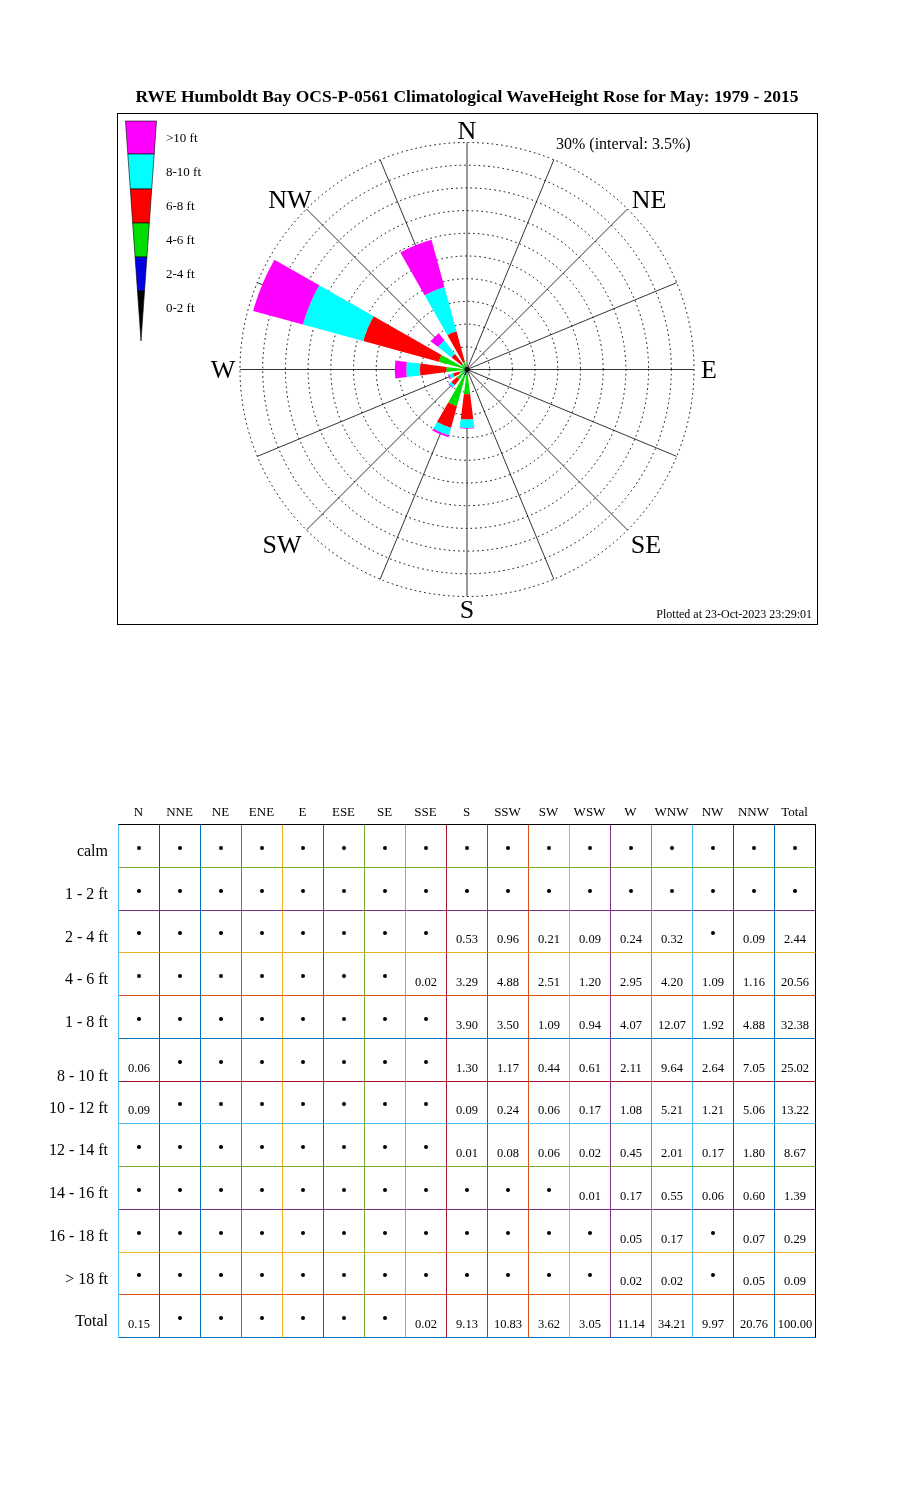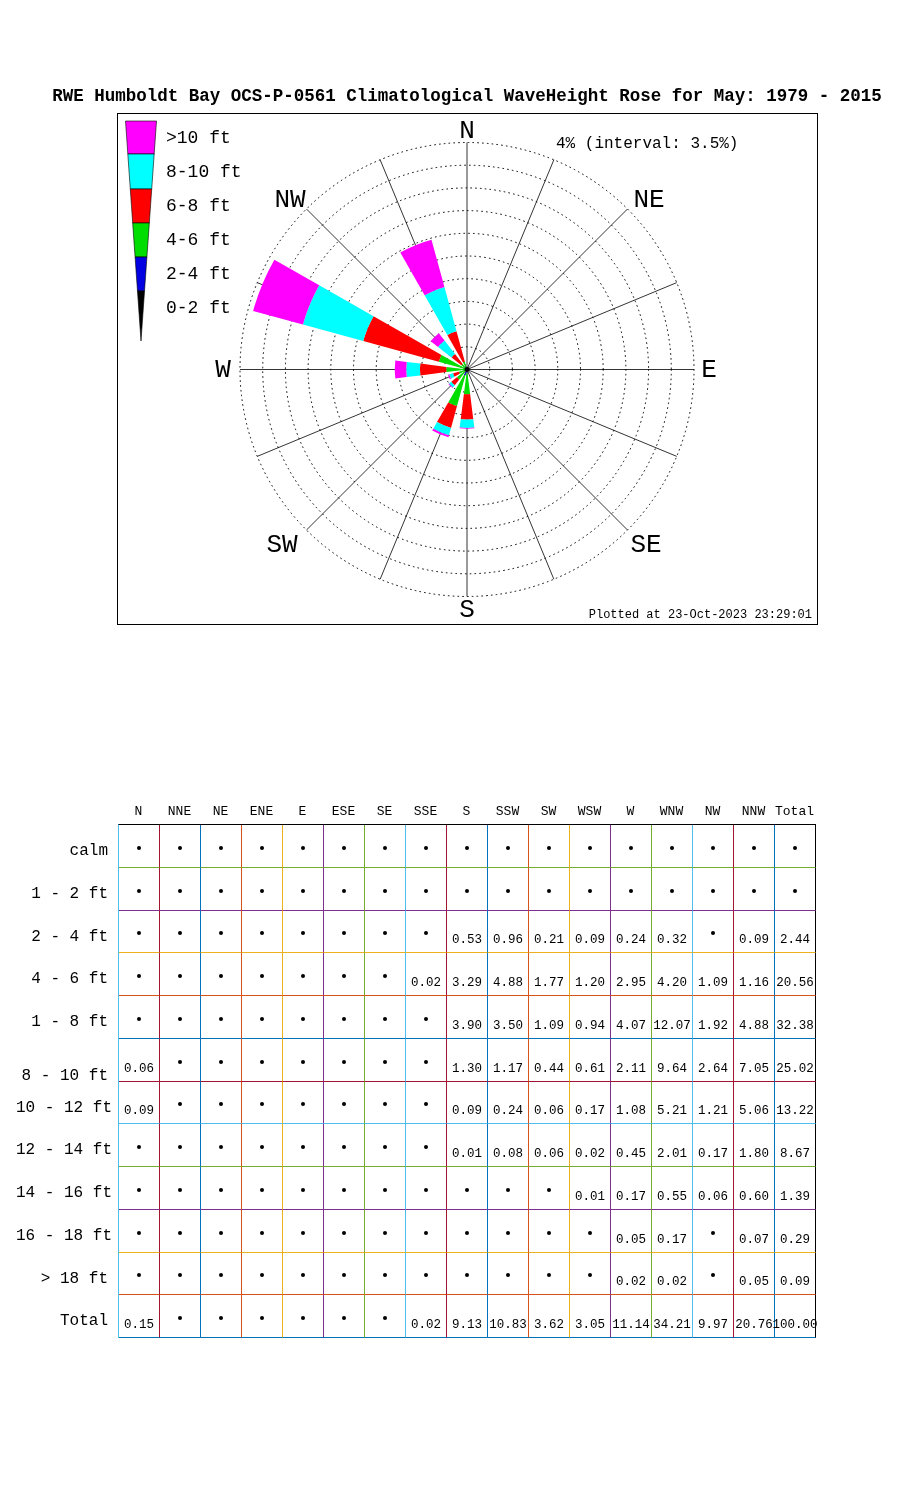--- a/index.html
+++ b/index.html
@@ -1,30 +1,30 @@
 <!DOCTYPE html>
 <html><head>
 <meta charset="utf-8">
 <style>
   html,body{margin:0;padding:0;background:#fff;}
   .page{position:relative;width:900px;height:1500px;background:#fff;overflow:hidden;
-        font-family:Liberation Mono, monospace;color:#000;}
+        font-family:Liberation Serif, serif;color:#000;}
   .main-title{position:absolute;top:86px;left:17px;width:900px;margin:0;text-align:center;
         font-size:17.5px;font-weight:bold;white-space:nowrap;}
   .rose-panel{position:absolute;left:117px;top:113px;width:699px;height:510px;
         border:1.6px solid #000;box-sizing:content-box;}
   .rose-panel svg{position:absolute;left:0;top:0;}
   .compass{position:absolute;transform:translate(-50%,-50%);font-size:26px;line-height:1;}
   .lbl-n {left:349px;top:17px;}  .lbl-ne{left:531px;top:86px;}
   .lbl-e {left:591px;top:256px;} .lbl-se{left:528px;top:431px;}
   .lbl-s {left:349px;top:496px;} .lbl-sw{left:164px;top:431px;}
   .lbl-w {left:105px;top:256px;} .lbl-nw{left:172px;top:86px;}
   .scale-ann{position:absolute;left:438px;top:21px;font-size:16px;white-space:nowrap;}
   .plot-ts{position:absolute;right:5px;bottom:2px;font-size:12px;white-space:nowrap;}
-  .leg-label{position:absolute;left:48px;height:18px;font-size:18px;line-height:18px;white-space:nowrap;}
+  .leg-label{position:absolute;left:48px;height:18px;font-size:13px;line-height:18px;white-space:nowrap;}
   .leg-0{top:15px;}.leg-1{top:49px;}.leg-2{top:83px;}.leg-3{top:117px;text-align:center;}.leg-4{top:151px;}.leg-5{top:185px;}
   .table-title{position:absolute;top:731px;left:117px;width:700px;margin:0;text-align:center;
         font-size:19px;font-weight:bold;white-space:nowrap;}
   .jfd{position:absolute;left:118px;top:824px;}
   #grid{display:grid;grid-template-columns:repeat(17,41px);grid-auto-rows:42.75px;
         border-top:1.6px solid #000;}
   .cell{position:relative;box-sizing:border-box;}
   .cell .val{position:absolute;left:-3px;right:-3px;bottom:5px;text-align:center;
         font-size:12.5px;white-space:nowrap;}
   .cell .dot{position:absolute;left:50%;top:55%;width:4px;height:4px;margin:-2px 0 0 -2px;
@@ -130,21 +130,21 @@
 
     <span class="compass lbl-n">N</span>
     <span class="compass lbl-ne">NE</span>
     <span class="compass lbl-e">E</span>
     <span class="compass lbl-se">SE</span>
     <span class="compass lbl-s">S</span>
     <span class="compass lbl-sw">SW</span>
     <span class="compass lbl-w">W</span>
     <span class="compass lbl-nw">NW</span>
 
-    <span class="scale-ann">4% (interval: 3.5%)</span>
+    <span class="scale-ann">30% (interval: 3.5%)</span>
     <span class="plot-ts">Plotted at 23-Oct-2023 23:29:01</span>
   </div>
 
 
   <div class="jfd">
     <div id="col-headers">
         <div>N</div>
         <div>NNE</div>
         <div>NE</div>
         <div>ENE</div>
@@ -354,21 +354,21 @@
         <div class="cell" style="border-right: 1.6px solid rgb(162, 20, 47); border-bottom: 1.6px solid rgb(217, 83, 25);">
           <span class="val">0.02</span>
         </div>
         <div class="cell" style="border-right: 1.6px solid rgb(0, 114, 189); border-bottom: 1.6px solid rgb(217, 83, 25);">
           <span class="val">3.29</span>
         </div>
         <div class="cell" style="border-right: 1.6px solid rgb(217, 83, 25); border-bottom: 1.6px solid rgb(217, 83, 25);">
           <span class="val">4.88</span>
         </div>
         <div class="cell" style="border-right: 1.6px solid rgb(237, 177, 32); border-bottom: 1.6px solid rgb(217, 83, 25);">
-          <span class="val">1.77</span>
+          <span class="val">2.51</span>
         </div>
         <div class="cell" style="border-right: 1.6px solid rgb(126, 47, 142); border-bottom: 1.6px solid rgb(217, 83, 25);">
           <span class="val">1.20</span>
         </div>
         <div class="cell" style="border-right: 1.6px solid rgb(119, 172, 48); border-bottom: 1.6px solid rgb(217, 83, 25);">
           <span class="val">2.95</span>
         </div>
         <div class="cell" style="border-right: 1.6px solid rgb(77, 190, 238); border-bottom: 1.6px solid rgb(217, 83, 25);">
           <span class="val">4.20</span>
         </div>

